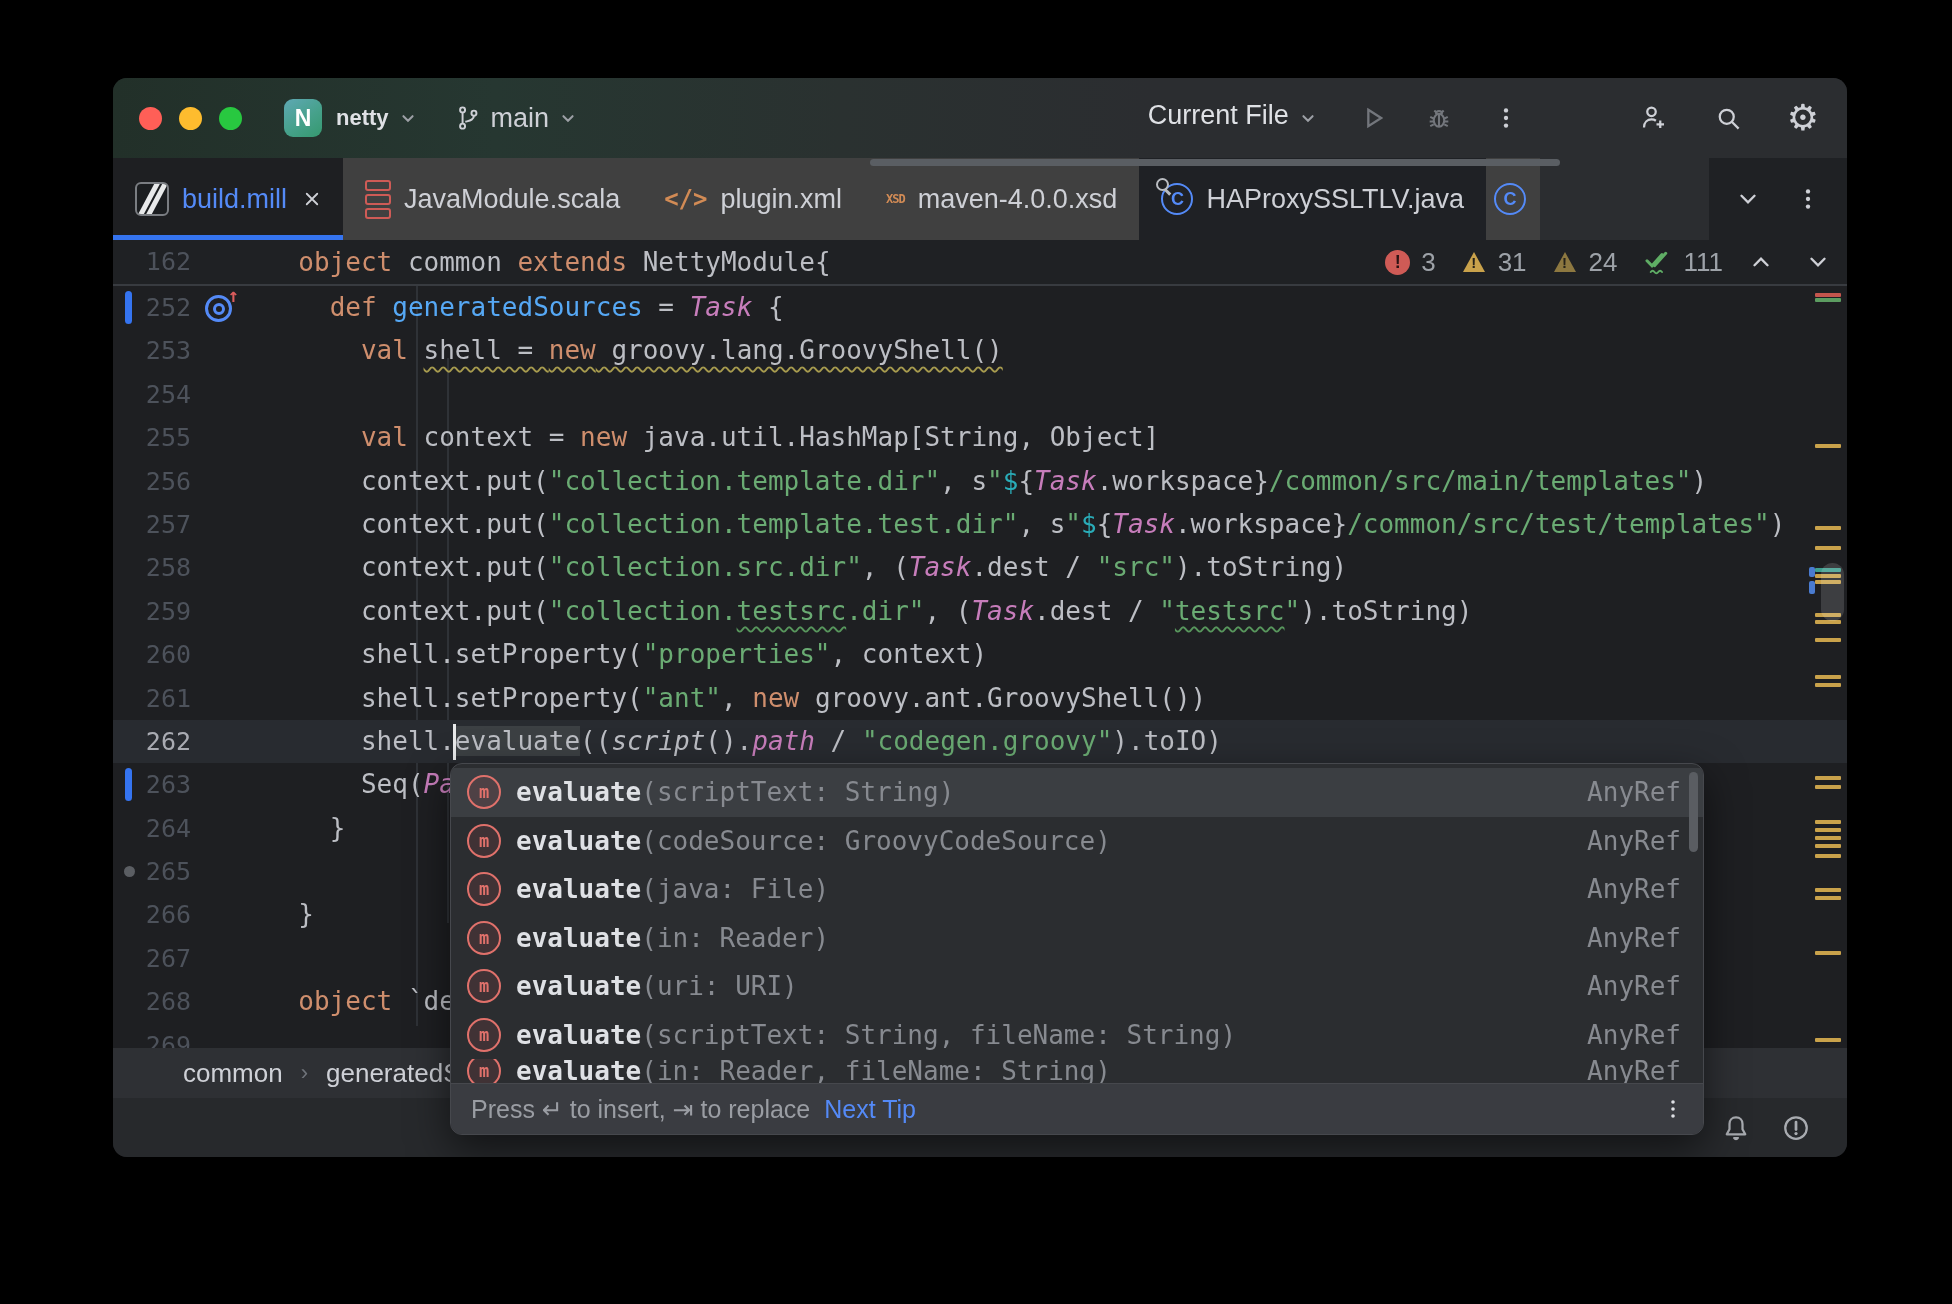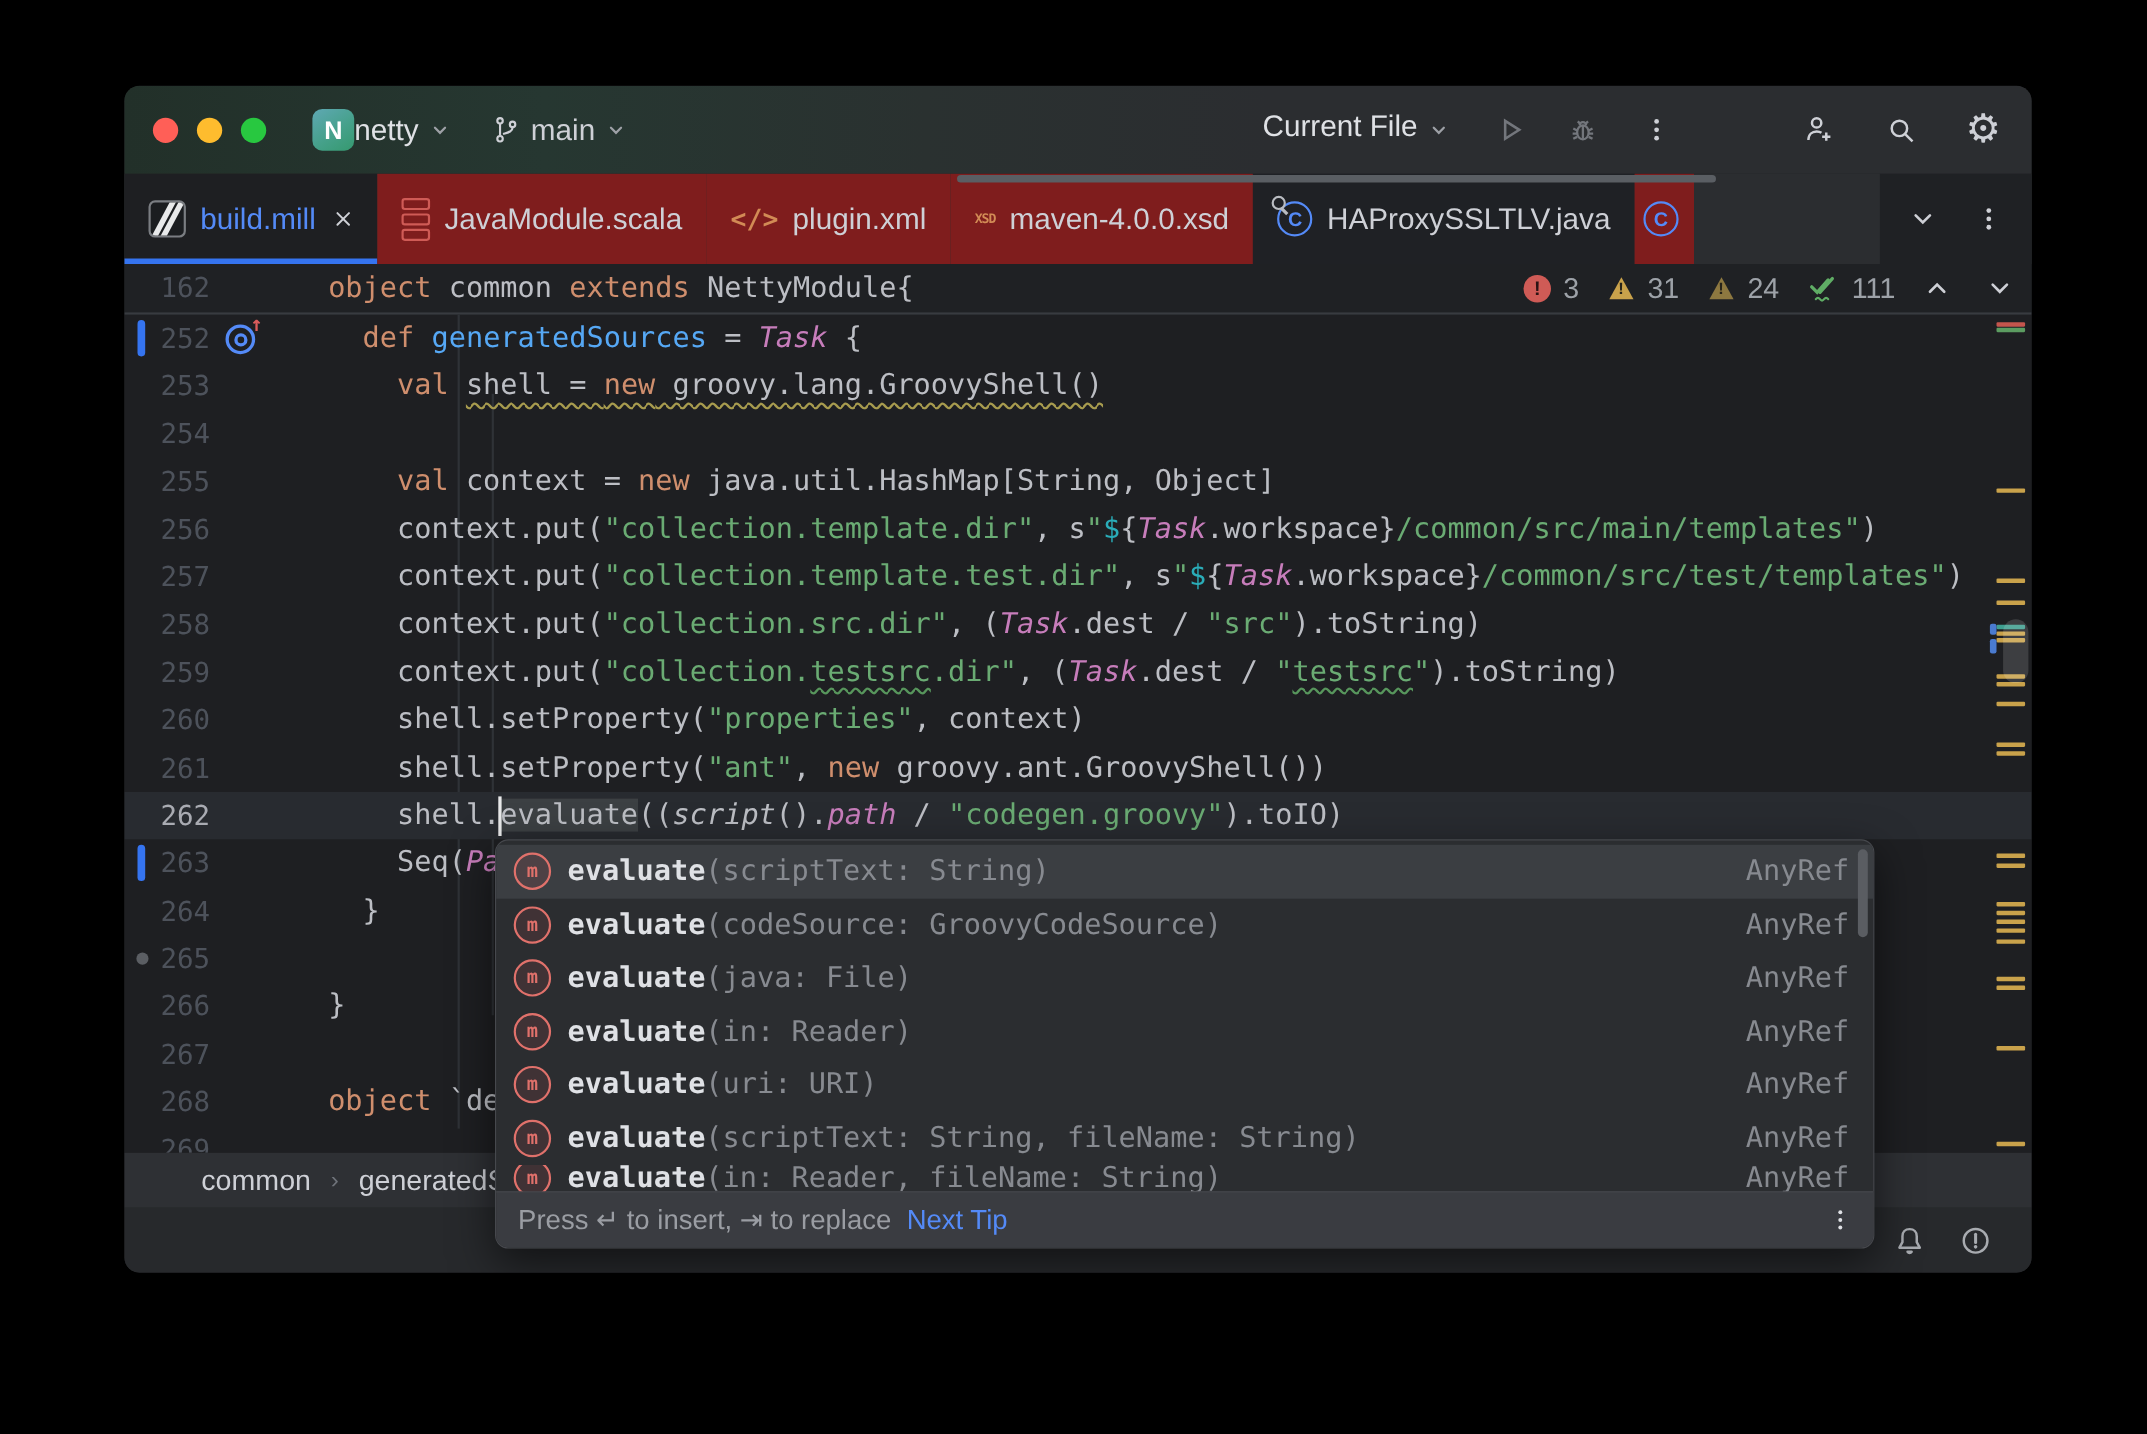--- a/index.html
+++ b/index.html
@@ -8,33 +8,33 @@
     border-radius:14px;overflow:hidden;}
   
   .titlebar{position:absolute;left:0;top:0;width:100%;height:80px;display:flex;align-items:center;
     background:linear-gradient(90deg,#223029 0%,#263731 22%,#2a3130 42%,#2b2d30 60%,#2b2d30 100%);}
   .lights{display:flex;gap:17px;margin-left:26px;}
   .light{width:23px;height:23px;border-radius:50%;}
   .l-red{background:#ff5f57}.l-yel{background:#febc2e}.l-grn{background:#28c840}
   .proj-icon{width:38px;height:38px;border-radius:9px;margin-left:42px;
     background:linear-gradient(145deg,#5fa8b4 0%,#46a18b 55%,#35996f 100%);
     display:flex;align-items:center;justify-content:center;color:#fff;font-weight:700;font-size:23px;}
-  .tb-text{color:#dfe1e5;font-size:27px;font-weight:400;}
+  .tb-text{color:#dfe1e5;font-size:22px;font-weight:700;margin-left:14px;}
   .tb-text2{color:#ced0d6;font-size:27px;font-weight:400;margin-left:10px;}
   .chev{margin-left:8px;color:#9da0a6;display:flex;align-items:center;}
   .tb-ico{display:flex;align-items:center;justify-content:center;color:#ced0d6;}
   .dim{color:#73767c;}
   svg{display:block;}
   
   .tabbar{position:absolute;left:0;top:80px;width:100%;height:82px;background:#2b2d30;display:flex;}
   .tab{display:flex;align-items:center;height:100%;padding:0 22px;position:relative;font-size:27px;color:#ced0d6;}
   .tab .lbl{margin-left:13px;}
   .tab-active{background:#1e1f22;color:#548af7;}
   .tab-active::after{content:"";position:absolute;left:0;bottom:0;width:100%;height:5px;background:#3574f0;}
-  .tab-lib{background:#7f1d1d;}
+  .tab-lib{background:#404040;}
   .tab-cool{background:#1f2125;}
   .tab-close{margin-left:16px;color:#ced0d6;}
   .mill-ico{width:30px;height:30px;border-radius:6px;border:2px solid #7a7d82;background:#1b1d20;position:relative;overflow:hidden;}
   .mill-ico::before,.mill-ico::after{content:"";position:absolute;top:-4px;width:5px;height:40px;background:#e8e9ea;transform:rotate(28deg);}
   .mill-ico::before{left:9px}.mill-ico::after{left:17px}
   .scala-ico{display:flex;flex-direction:column;gap:3px;}
   .scala-ico i{display:block;width:22px;height:7px;border:2.5px solid #cf5b56;border-radius:3px;}
   .code-ico{color:#d28b55;font-family:"DejaVu Sans Mono",monospace;font-size:24px;font-weight:700;}
   .xsd-ico{color:#d28b55;font-family:"DejaVu Sans Mono",monospace;font-size:12px;font-weight:700;letter-spacing:-1px;}
   .class-ico{width:28px;height:28px;border-radius:50%;border:2.5px solid #548af7;color:#548af7;

